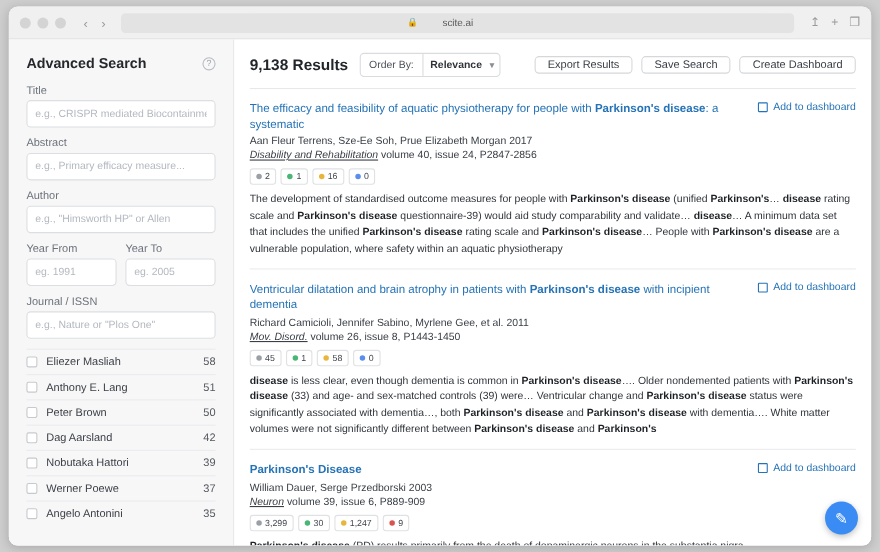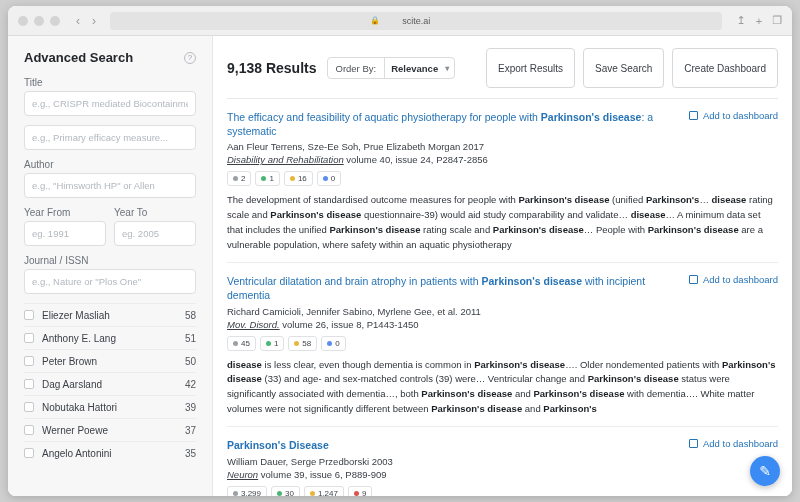--- a/index.html
+++ b/index.html
@@ -125,21 +125,21 @@
   .orderby .sel {
     border-left: 1px solid #d9dcdf; padding: 0 16px 0 6px;
     height: 100%; display: flex; align-items: center; position: relative; color: #2e3338; font-weight: bold;
   }
   .orderby .sel::after {
     content: "▾"; position: absolute; right: 5px; font-size: 8px; color: #8a8f96;
   }
   .head-actions { margin-left: auto; display: flex; gap: 8px; }
   .btn {
     border: 1px solid #d5d8db; background: #fff; border-radius: 4px;
-    height: 40px; padding: 0 11px; font-size: 10px; color: #3b4047;
+    height: 16px; padding: 0 11px; font-size: 10px; color: #3b4047;
     display: flex; align-items: center; font-family: "Liberation Sans", sans-serif;
   }
   .divider { height: 1px; background: #e7e8ea; margin: 0 14px; }
 
   .results { flex: 1; overflow: hidden; padding: 0 14px; }
   .result { padding: 11px 0 10px 0; border-bottom: 1px solid #ececee; position: relative; }
   .r-title {
     font-size: 10.5px; color: #2573b6; line-height: 1.35;
     padding-right: 110px; margin-bottom: 3px;
   }
@@ -213,20 +213,21 @@
       <div class="adv-head">
         <span class="adv-title">Advanced Search</span>
         <span class="help-icon">?</span>
       </div>
 
       <div class="field">
         <label>Title</label>
         <input placeholder="e.g., CRISPR mediated Biocontainment" style="">
       </div>
       <div class="field">
+        <label>Abstract</label>
         <input placeholder="e.g., Primary efficacy measure..." style="">
       </div>
       <div class="field">
         <label>Author</label>
         <input placeholder="e.g., &quot;Himsworth HP&quot; or Allen" style="">
       </div>
       <div class="two-col">
         <div class="field">
           <label>Year From</label>
           <input placeholder="eg. 1991" style="">

